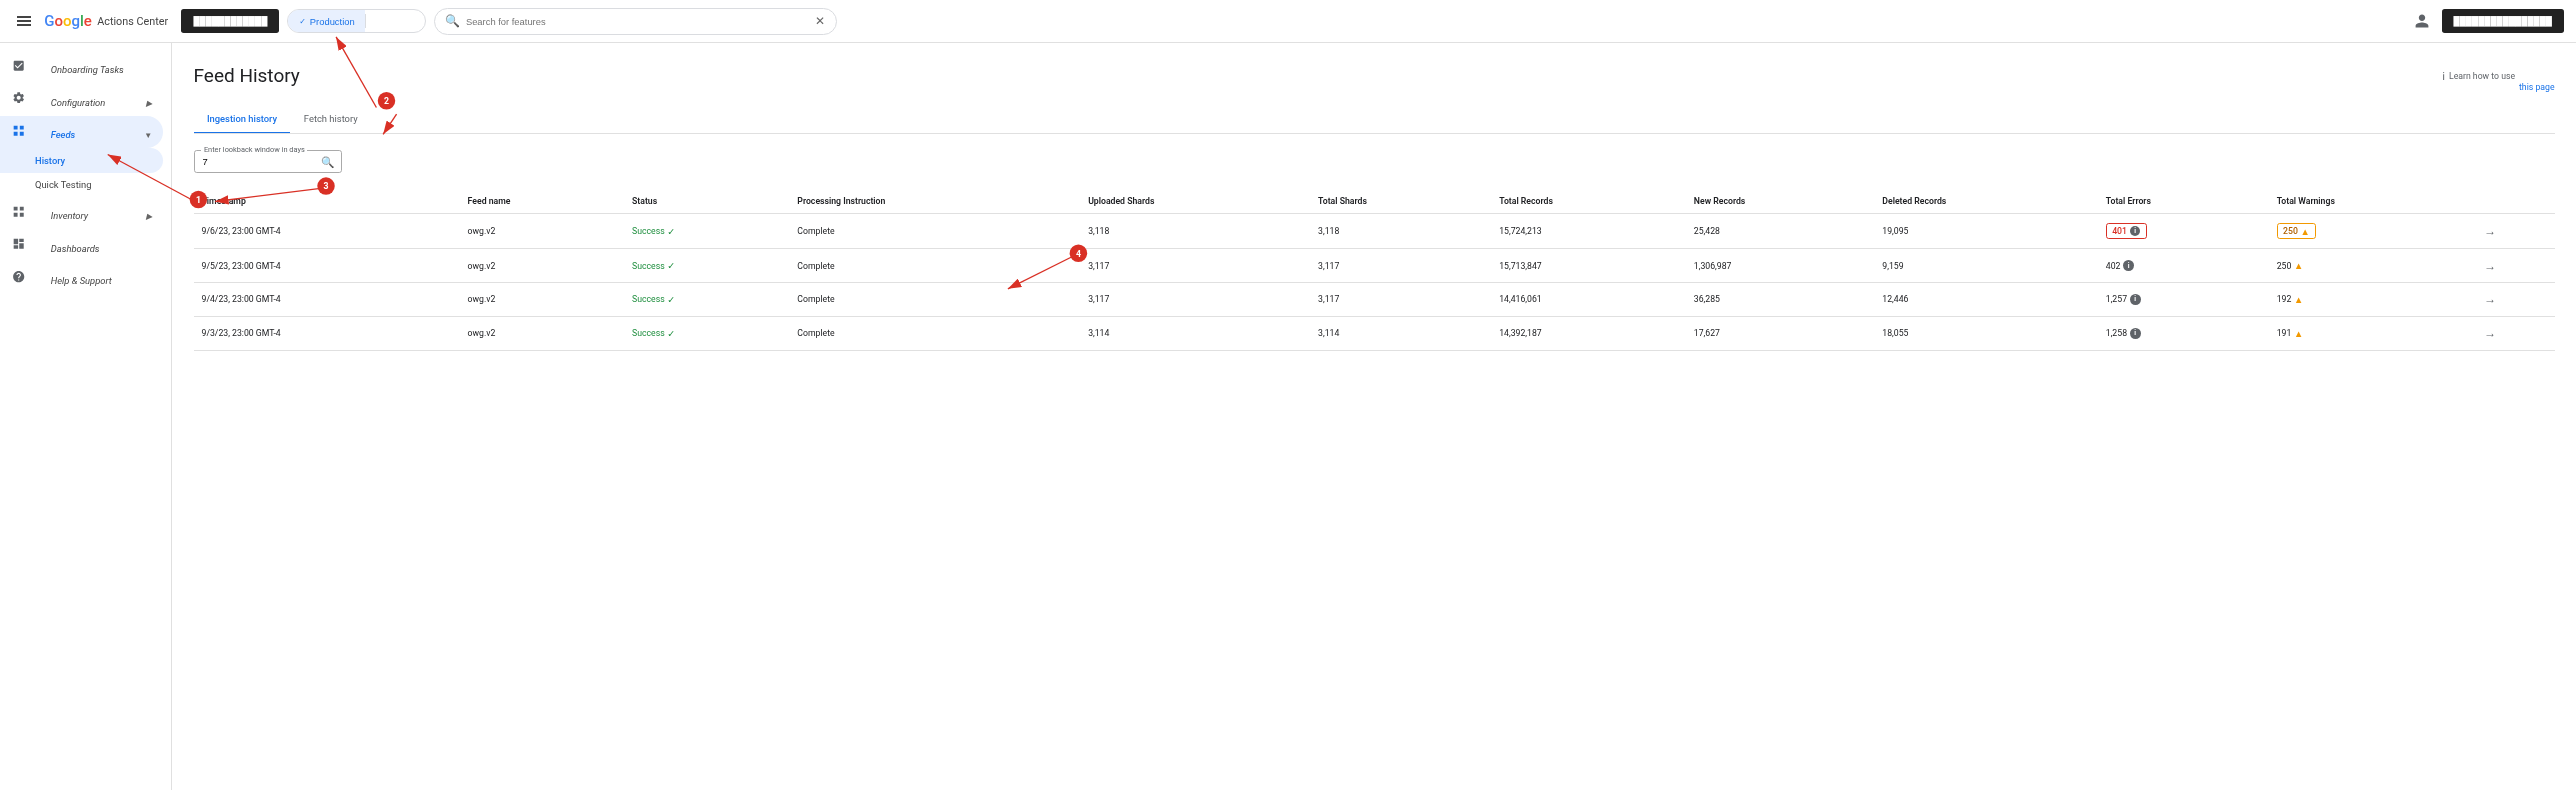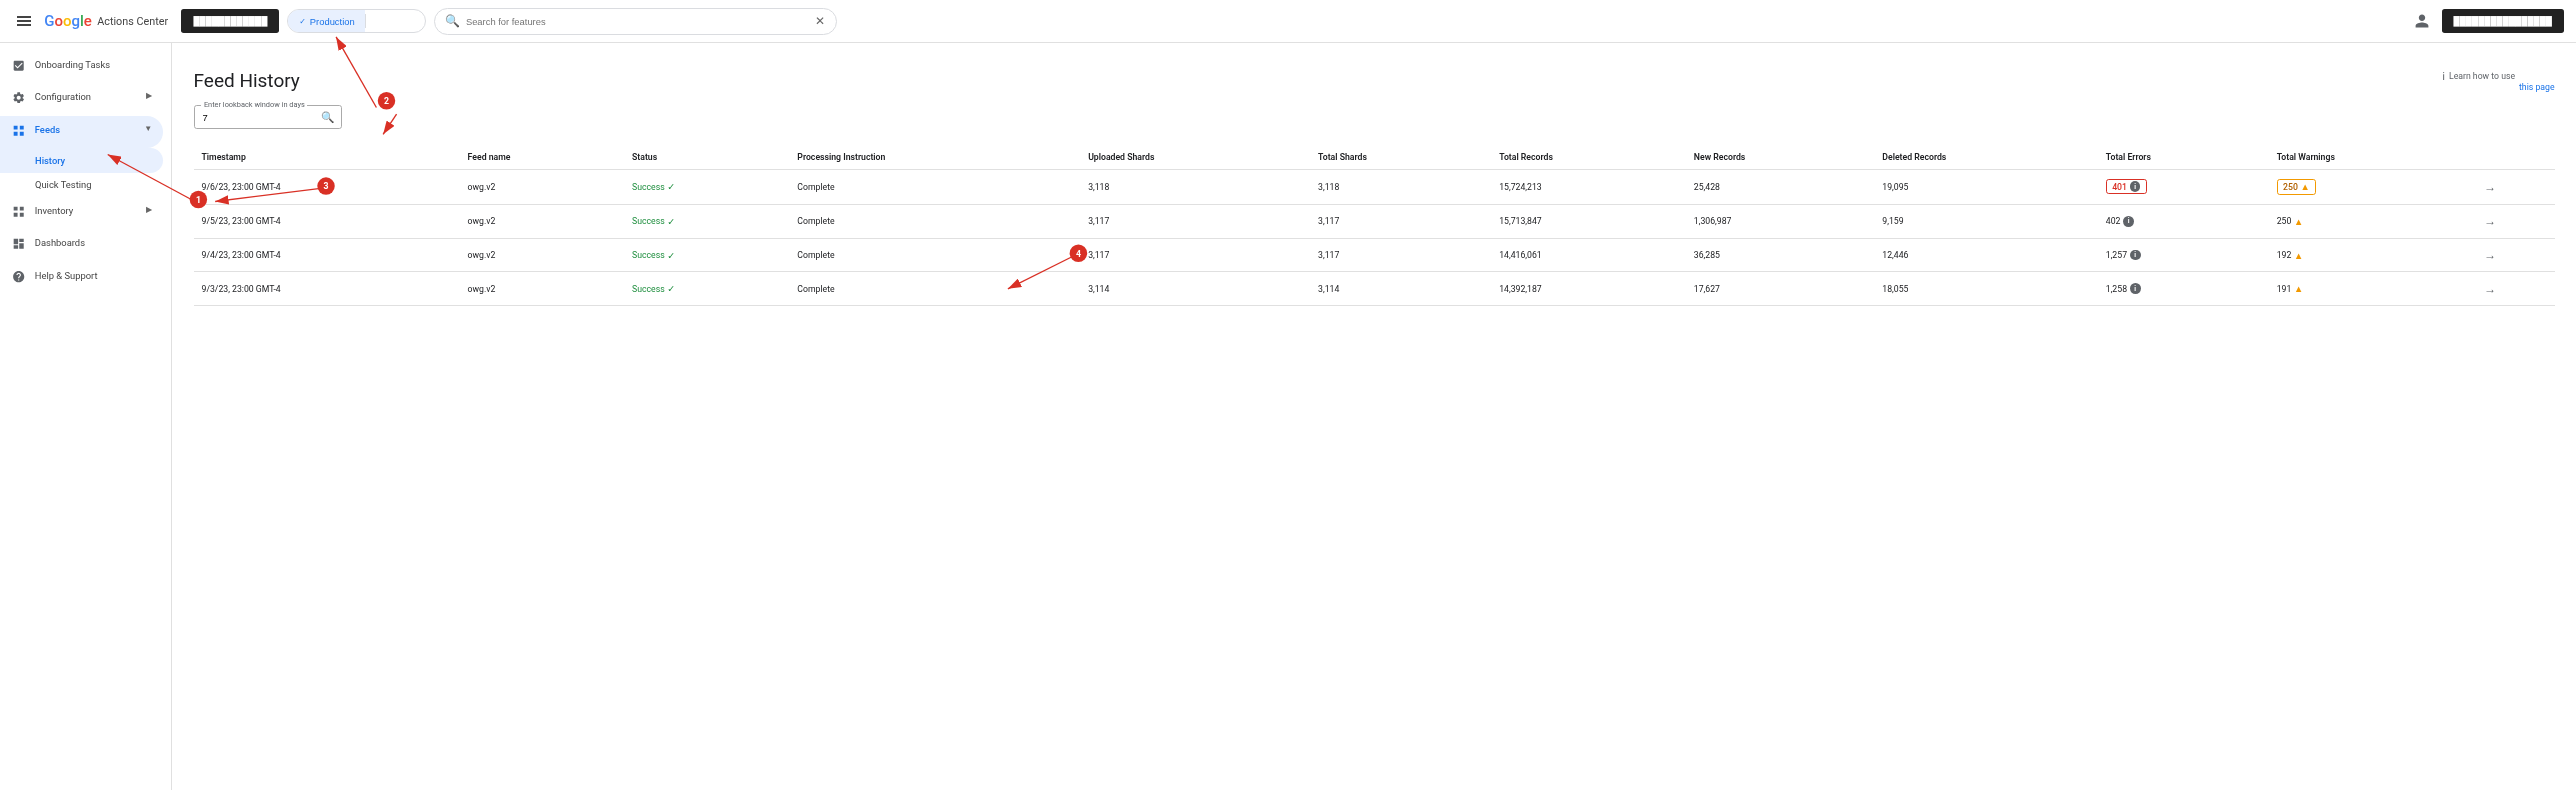--- a/index.html
+++ b/index.html
@@ -41,31 +41,31 @@
     .clear-btn { color: #666; cursor: pointer; font-size: 12px; background: none; border: none; }
     .header-spacer { flex: 1; }
     .account-icon { width: 24px; height: 24px; display: flex; align-items: center; justify-content: center; cursor: pointer; }
     .right-pill { background: #222; color: #fff; border-radius: 2.7px; padding: 4px 12px; font-size: 8.7px; min-width: 108px; height: 24px; display: flex; align-items: center; }
 
     
     .layout { display: flex; margin-top: 43px; min-height: calc(100vh - 43px); }
 
     
     .sidebar { width: 172px; min-width: 172px; border-right: 0.7px solid #e0e0e0; padding: 5.4px 0; background: #fff; }
-    .sidebar-item { display: flex; align-items: flex-start; gap: 8px; padding: 8px 10.8px; cursor: pointer; border-radius: 0 16px 16px 0; margin-right: 8px; color: #444; font-size: 9.4px; }
+    .sidebar-item { display: flex; align-items: flex-end; gap: 24px; padding: 8px 10.8px; cursor: pointer; border-radius: 0 16px 16px 0; margin-right: 8px; color: #444; font-size: 9.4px; font-style: italic; }
     .sidebar-item.active { background: #e8f0fe; color: #1a73e8; font-weight: 500; }
     .sidebar-item .icon { font-size: 12px; width: 16px; text-align: center; }
     .sidebar-section { padding: 2.7px 0; }
     .sidebar-child { padding: 6.7px 10.8px 6.7px 35px; cursor: pointer; font-size: 9.4px; color: #444; border-radius: 0 16px 16px 0; margin-right: 8px; }
     .sidebar-child.active { background: #e8f0fe; color: #1a73e8; font-weight: 500; }
     .sidebar-expand { font-size: 8px; color: #666; margin-left: auto; }
 
     
     .main { flex: 1; padding: 16px 21.5px; overflow-x: auto; }
-    .page-header { display: flex; align-items: flex-end; justify-content: space-between; margin-bottom: 13.4px; }
+    .page-header { display: flex; align-items: center; justify-content: space-between; margin-bottom: 13.4px; }
     .page-title { font-size: 19px; font-weight: 400; color: #202124; }
     .learn-link { display: flex; align-items: center; gap: 4px; font-size: 8.7px; color: #5f6368; }
     .learn-link a { color: #1a73e8; text-decoration: none; margin-top: 23px; }
 
     
     .tabs { display: flex; border-bottom: 0.7px solid #e0e0e0; margin-bottom: 16px; gap: 0; }
     .tab { padding: 8px 13.4px; cursor: pointer; font-size: 9.4px; color: #5f6368; border-bottom: 1.3px solid transparent; margin-bottom: -0.7px; }
     .tab.active { color: #1a73e8; border-bottom: 1.3px solid #1a73e8; font-weight: 500; }
 
     
@@ -201,20 +201,28 @@
   <main class="main">
     <div class="page-header">
       <h1 class="page-title">Feed History</h1>
       <div class="learn-link">
         <span style="font-size:10.8px; color:#5f6368;">ℹ</span>
         <span>Learn how to use</span>
         <a href="#">this page</a>
       </div>
     </div>
 
+    <div class="tabs">
+      <div class="tab active">
+        <span>Ingestion history</span>
+      </div>
+      <div class="tab">
+        <span>Fetch history</span>
+      </div>
+    </div>
 
     <div class="search-input-row">
       <div class="lookback-input-wrap">
         <span class="lookback-label">Enter lookback window in days</span>
         <input class="lookback-input" type="text" value="7" style="">
         <button class="lookback-search-btn">🔍</button>
       </div>
     </div>
 
     <table class="feed-table">

